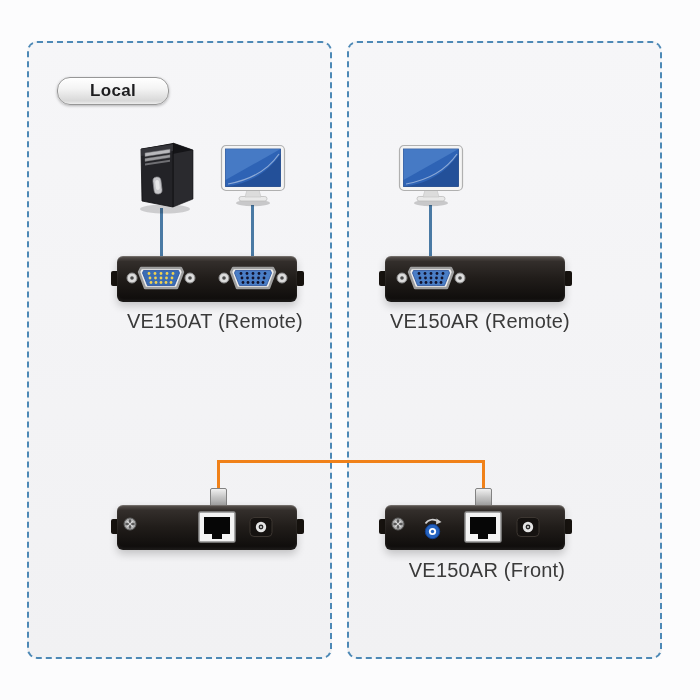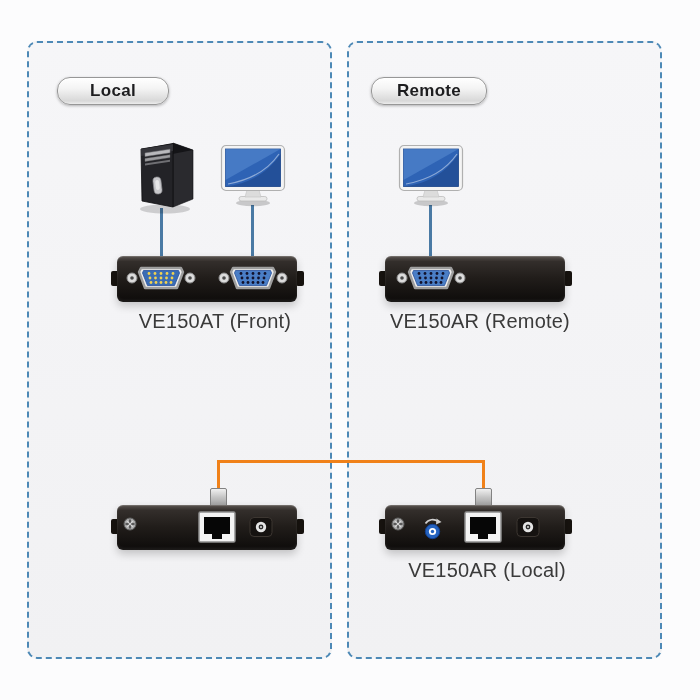--- a/index.html
+++ b/index.html
@@ -31,23 +31,20 @@
 <body>
 
 <div id="page">
 
   <div class="group-box" style="left:27px;top:41px;width:301px;height:614px;"></div>
   <div class="group-box" style="left:347px;top:41px;width:311px;height:614px;"></div>
 
   <div class="badge" style="left:57px;top:77px;width:110px;">
     <span>Local</span>
   </div>
-  <div class="badge" style="left:371px;top:77px;width:114px;">
-    <span>Remote</span>
-  </div>
 
   <svg class="icon-abs" style="left:137px;top:141px;z-index:2;" width="60" height="74" viewBox="0 0 60 74">
     <ellipse cx="28" cy="68" rx="25" ry="4.5" fill="rgba(0,0,0,0.16)"></ellipse>
     <polygon points="36,2 56,9 56,58 36,66" fill="#2a2a2e" stroke="#131315" stroke-width="0.6"></polygon>
     <polygon points="4,8 36,2 56,9 25,15" fill="#141417"></polygon>
     <polygon points="4,8 36,3 36,66 5,60" fill="#232327" stroke="#0e0e10" stroke-width="0.8"></polygon>
     <polygon points="4,8 36,3 36,10 4,15" fill="#3c3c42" opacity="0.75"></polygon>
     <polygon points="8,12 33,8.2 33,11.8 8,15.6" fill="#b9b9bc" stroke="#76767a" stroke-width="0.5"></polygon>
     <polygon points="8,17.5 33,13.7 33,16.6 8,20.4" fill="#9b9b9e" stroke="#6e6e72" stroke-width="0.4"></polygon>
     <polygon points="8,22.6 33,18.8 33,20.8 8,24.6" fill="#6f6f73"></polygon>
@@ -159,21 +156,21 @@
           <circle cx="46" cy="16" r="1.4"></circle>
         <circle cx="25" cy="20.5" r="1.4"></circle>
           <circle cx="30" cy="20.5" r="1.4"></circle>
           <circle cx="35" cy="20.5" r="1.4"></circle>
           <circle cx="40" cy="20.5" r="1.4"></circle>
           <circle cx="45" cy="20.5" r="1.4"></circle>
       </g>
     </svg>
   </div>
 
-  <div class="caption" style="left:115px;top:310px;">VE150AT (Front)</div>
+  <div class="caption" style="left:115px;top:310px;">VE150AT (Remote)</div>
   <div class="caption" style="left:380px;top:310px;">VE150AR (Remote)</div>
 
   <div class="lcable" style="left:217px;top:460px;width:268px;height:3px;"></div>
   <div class="lcable" style="left:217px;top:460px;width:3px;height:29px;"></div>
   <div class="lcable" style="left:482px;top:460px;width:3px;height:29px;"></div>
   <div class="plug" style="left:210px;top:488px;"></div>
   <div class="plug" style="left:475px;top:488px;"></div>
 
   <div class="ear" style="left:111px;top:519px;"></div>
   <div class="ear" style="left:296px;top:519px;"></div>
@@ -215,15 +212,15 @@
       <path d="M7,7 H33 V24 H25 V29 H15 V24 H7 Z" fill="#060606"></path>
     </svg>
     <svg class="icon-abs" style="left:131px;top:11px;" width="24" height="22" viewBox="0 0 24 22">
       <rect x="1" y="1.5" width="22" height="19" rx="4" fill="#151210" stroke="#3c3631" stroke-width="1"></rect>
       <circle cx="12" cy="11" r="5.2" fill="#e4e4e4"></circle>
       <circle cx="12" cy="11" r="2.4" fill="#2b2b2b"></circle>
       <circle cx="12" cy="11" r="0.9" fill="#f0f0f0"></circle>
     </svg>
   </div>
 
-  <div class="caption" style="left:387px;top:559px;">VE150AR (Local)</div>
+  <div class="caption" style="left:387px;top:559px;">VE150AR (Front)</div>
 
 </div>
 
 </body></html>

